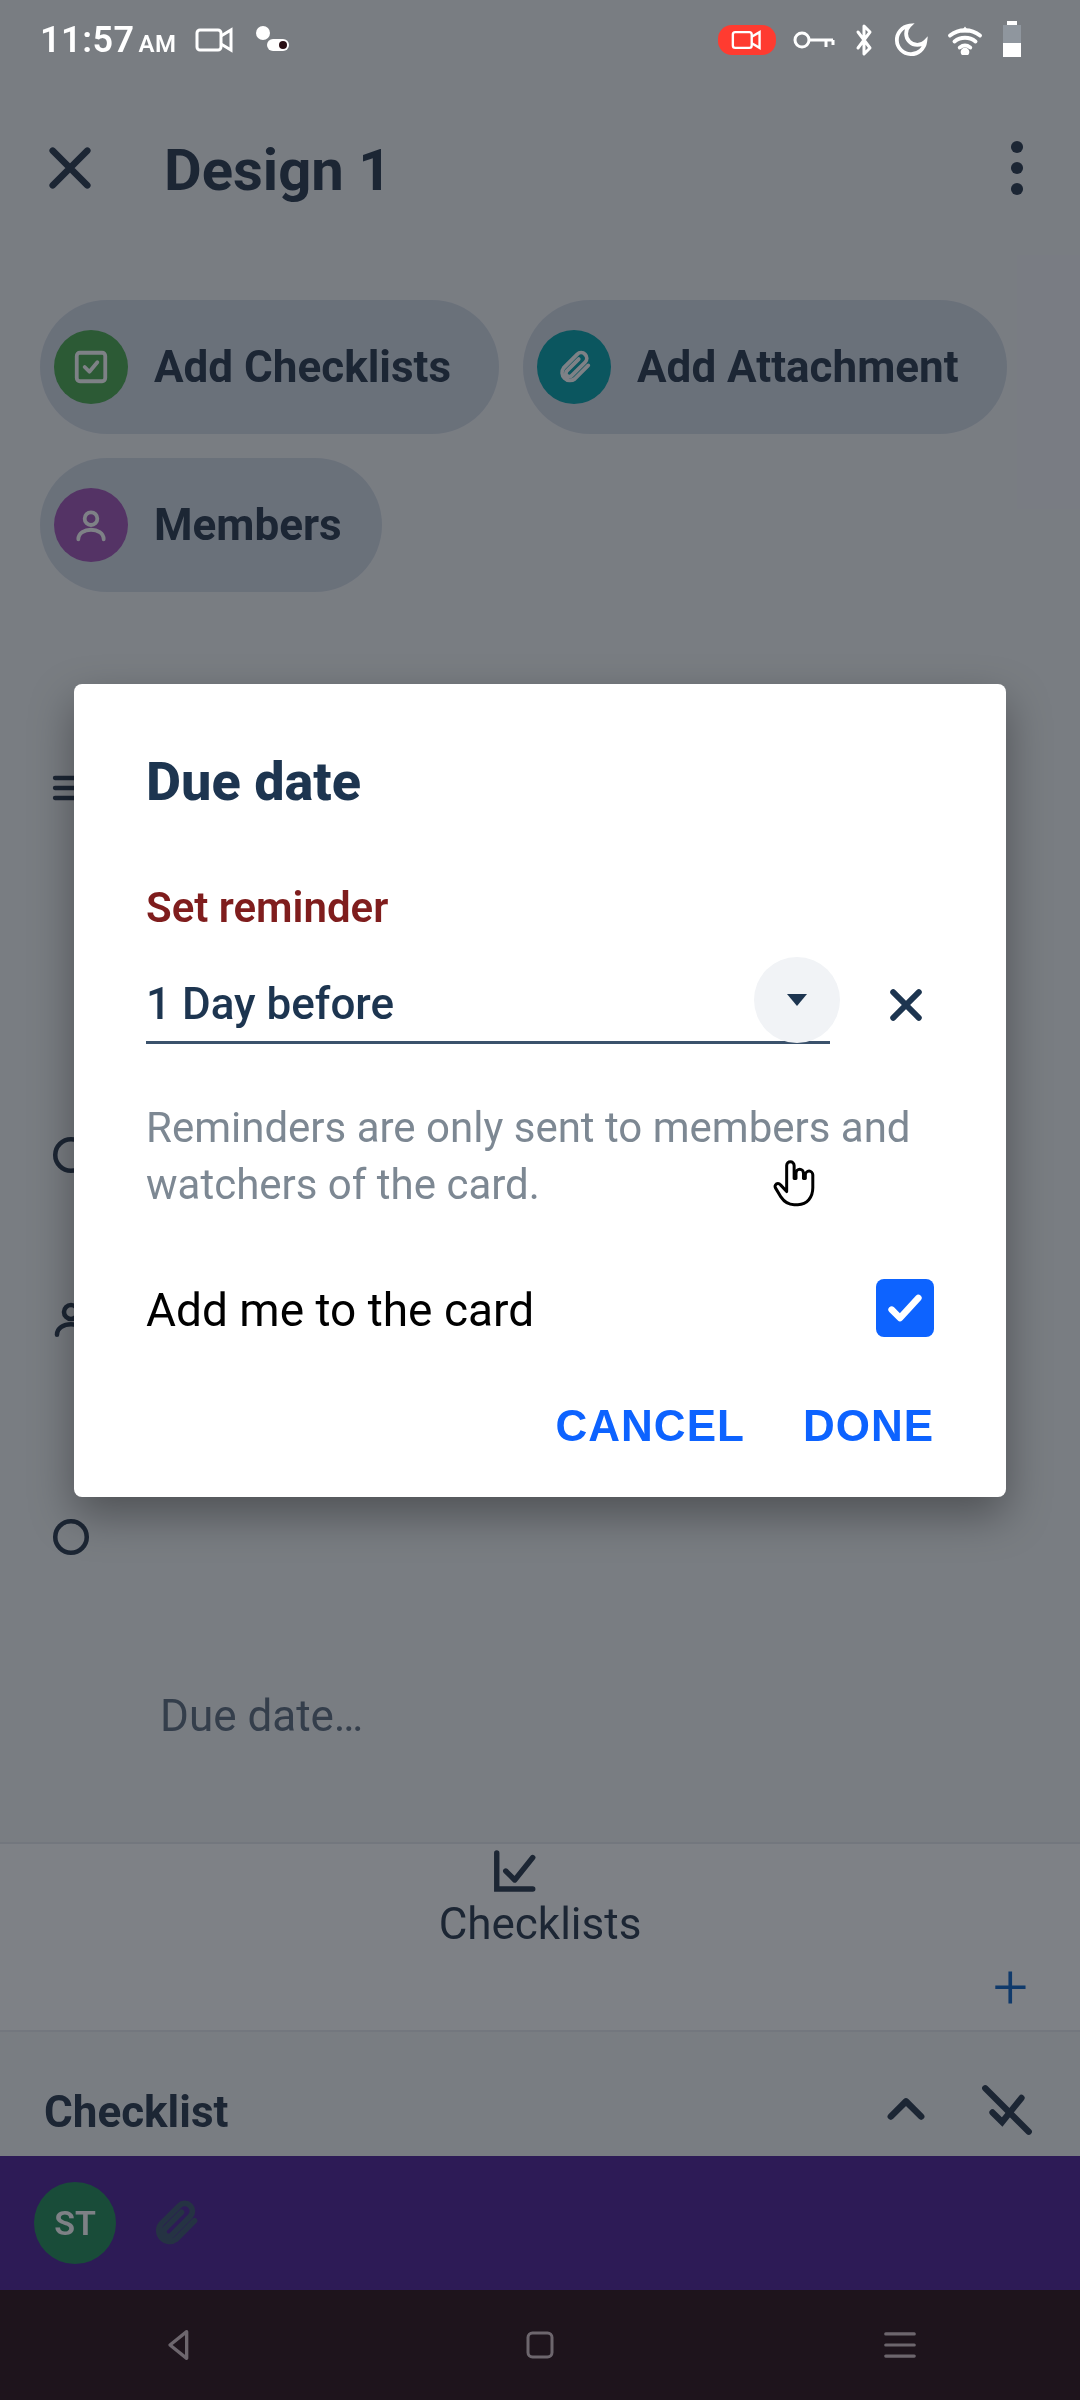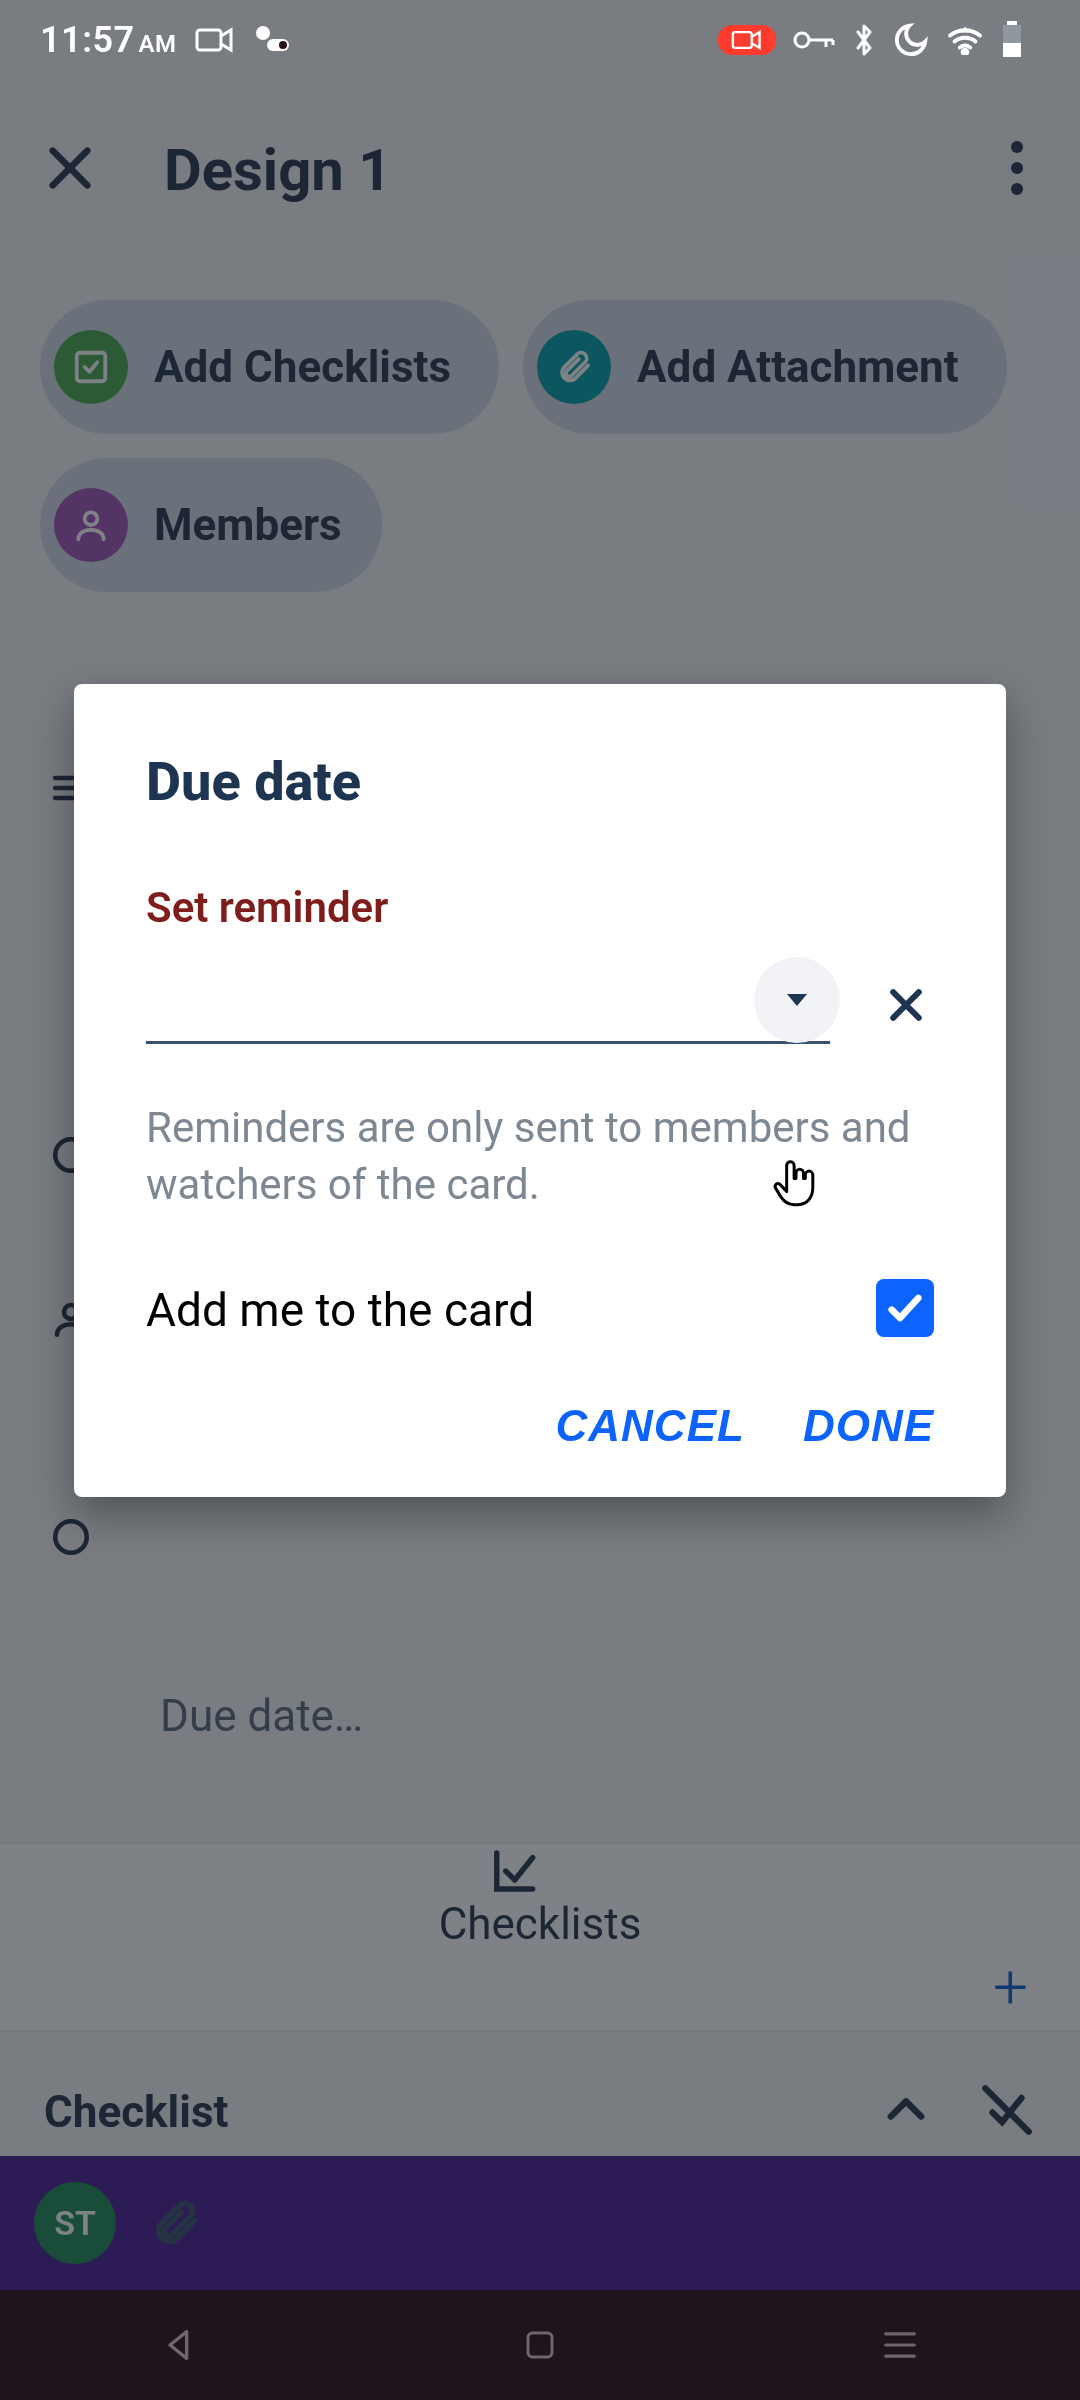--- a/index.html
+++ b/index.html
@@ -64,21 +64,21 @@
   .field-text { font-size: 44px; color: #1d3550; font-weight: 500; }
   .dd-caret { position: absolute; right: 10px; top: 50%; transform: translateY(-50%); }
   .dd-caret.highlight { width: 86px; height: 86px; border-radius: 50%; background: #f1f3f6; display: flex; align-items: center; justify-content: center; right: -10px; top: 34px; }
   .row-x { margin-left: auto; width: 56px; height: 56px; display: flex; align-items: center; justify-content: center; }
   .sub-label { font-size: 42px; color: #7f1d1d; font-weight: 600; margin-top: 70px; }
   .hint { font-size: 42px; color: #7d8893; line-height: 1.35; margin-top: 56px; }
   .addme-row { display: flex; align-items: flex-end; margin-top: 66px; }
   .addme-label { font-size: 46px; color: #000; }
   .checkbox { margin-left: auto; width: 58px; height: 58px; border-radius: 8px; background: #0d63ff; display: flex; align-items: center; justify-content: center; }
   .actions { display: flex; justify-content: flex-end; gap: 58px; margin-top: 64px; }
-  .txt-btn { font-size: 44px; font-weight: 700; letter-spacing: 1px; color: #0d63ff; background: none; border: none; font-style: italic; }
+  .txt-btn { font-size: 44px; font-weight: 700; letter-spacing: 1px; color: #0d63ff; background: none; border: none; }
 
   .cursor { position: absolute; left: 773px; top: 1158px; pointer-events: none; }
 
   .left-edge-icon { position: absolute; left: 50px; }
 </style>
 </head>
 <body>
 
 <div class="root">
 
@@ -265,20 +265,21 @@
   </div>
 
   <div class="dialog">
     <div class="dlg-title">Due date</div>
 
 
     <div class="sub-label">Set reminder</div>
 
     <div class="row" style="margin-top:34px">
       <div class="field reminder">
+        <span class="field-text">1 Day before</span>
         <span class="dd-caret highlight">
           <svg width="24" height="16" viewBox="0 0 24 16">
               <path d="M2 2l10 12L22 2z" fill="#1d3550"></path>
             </svg>
         </span>
       </div>
       <span class="row-x">
         <svg width="44" height="44" viewBox="0 0 24 24" fill="none" stroke="#1d3550" stroke-width="3.2" stroke-linecap="round">
             <path d="M5 5l14 14M19 5L5 19"></path>
           </svg>

